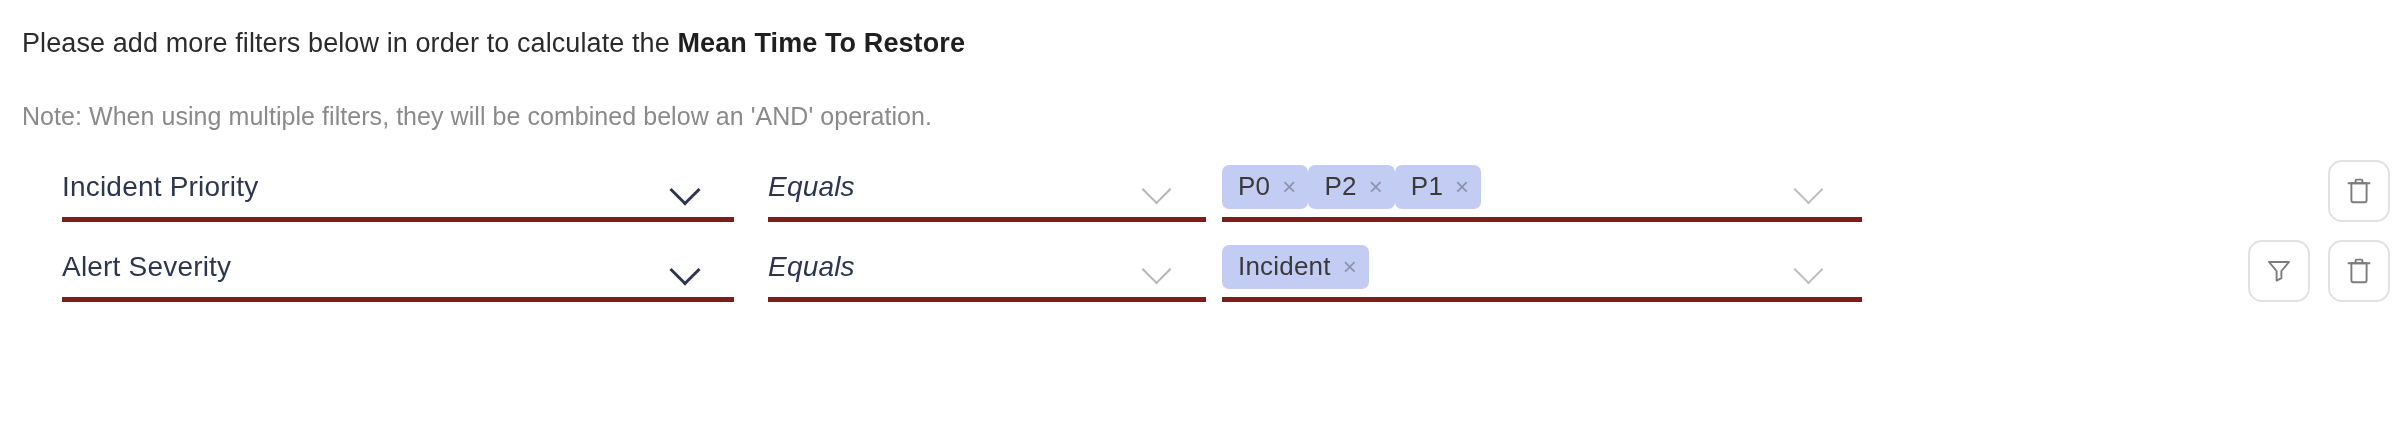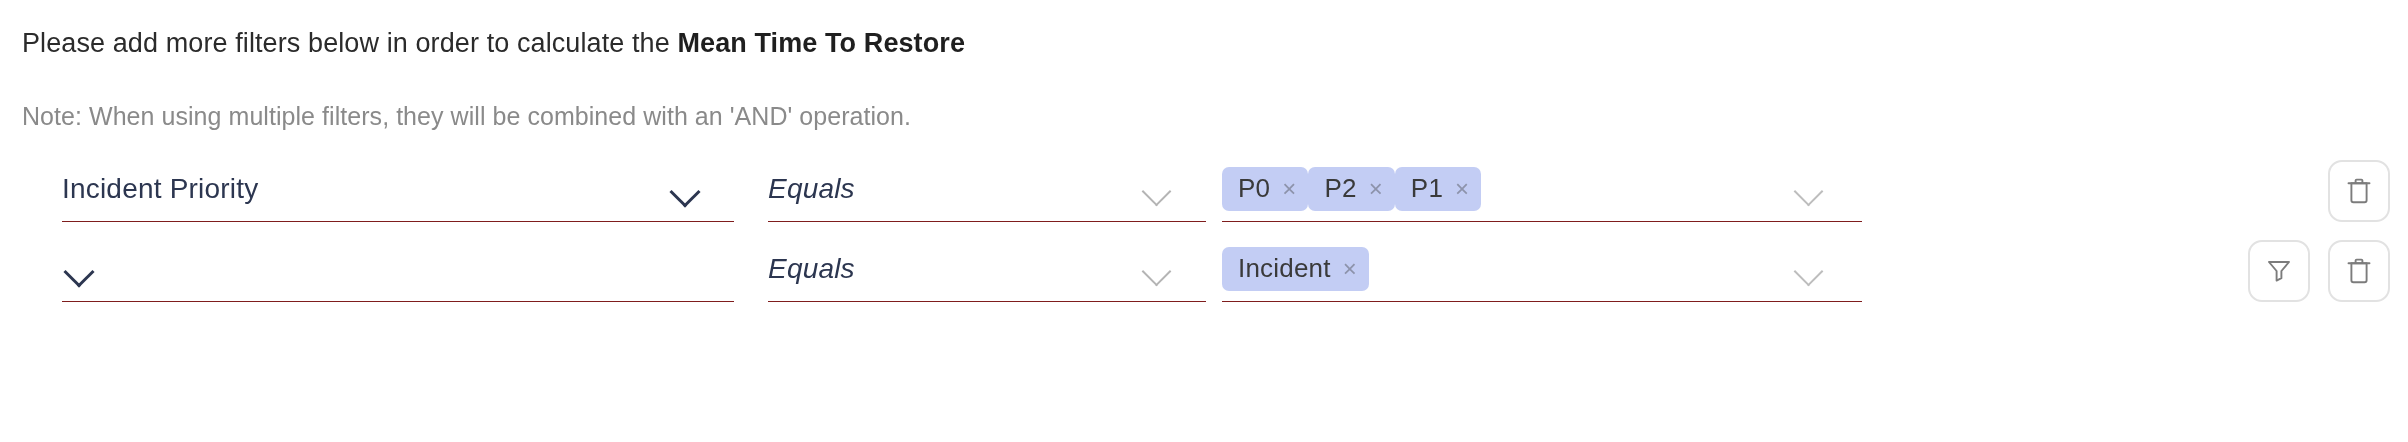--- a/index.html
+++ b/index.html
@@ -60,21 +60,21 @@
   .filter-row {
     position: relative;
     height: 80px;
   }
 
   
   .field {
     position: absolute;
     height: 62px;
     box-sizing: border-box;
-    border-bottom: 1px solid #7f1d1d;
+    border-bottom: 5px solid #7f1d1d;
     display: flex;
     align-items: center;
   }
   .field-attr  { left: 62px;   width: 672px; }
   .field-op    { left: 768px;  width: 438px; font-style: italic; }
   .field-val   { left: 1222px; width: 640px; }
 
   .field-text {
     font-size: 28px;
     color: #2c3650;
@@ -177,21 +177,21 @@
 </style>
 </head>
 <body>
 
 <div class="panel">
 
   <div class="headline">
     <span>Please add more filters below in order to calculate the </span><span class="strong">Mean Time To Restore</span>
   </div>
 
-  <div class="note">Note: When using multiple filters, they will be combined with an 'AND' operation.</div>
+  <div class="note">Note: When using multiple filters, they will be combined below an 'AND' operation.</div>
 
   <div class="rows">
 
     <div class="filter-row">
 
       <div class="field field-attr">
         <span class="field-text">Incident Priority</span>
         <span class="chev"></span>
       </div>
 
@@ -230,20 +230,21 @@
             <path d="M9.6 6.2V3.6a1 1 0 011-1h4.8a1 1 0 011 1v2.6" stroke="#7c7c7c" stroke-width="1.9" stroke-linejoin="round" fill="none"></path>
             <path d="M5.4 6.2h15.2v17a2 2 0 01-2 2H7.4a2 2 0 01-2-2v-17z" stroke="#7c7c7c" stroke-width="1.9" stroke-linejoin="round" fill="none"></path>
           </svg>
         </div>
       </div>
     </div>
 
     <div class="filter-row">
 
       <div class="field field-attr">
+        <span class="field-text">Alert Severity</span>
         <span class="chev"></span>
       </div>
 
       <div class="field field-op">
         <span class="field-text">Equals</span>
         <span class="chev light"></span>
       </div>
 
       <div class="field field-val">
         <span class="chips">

